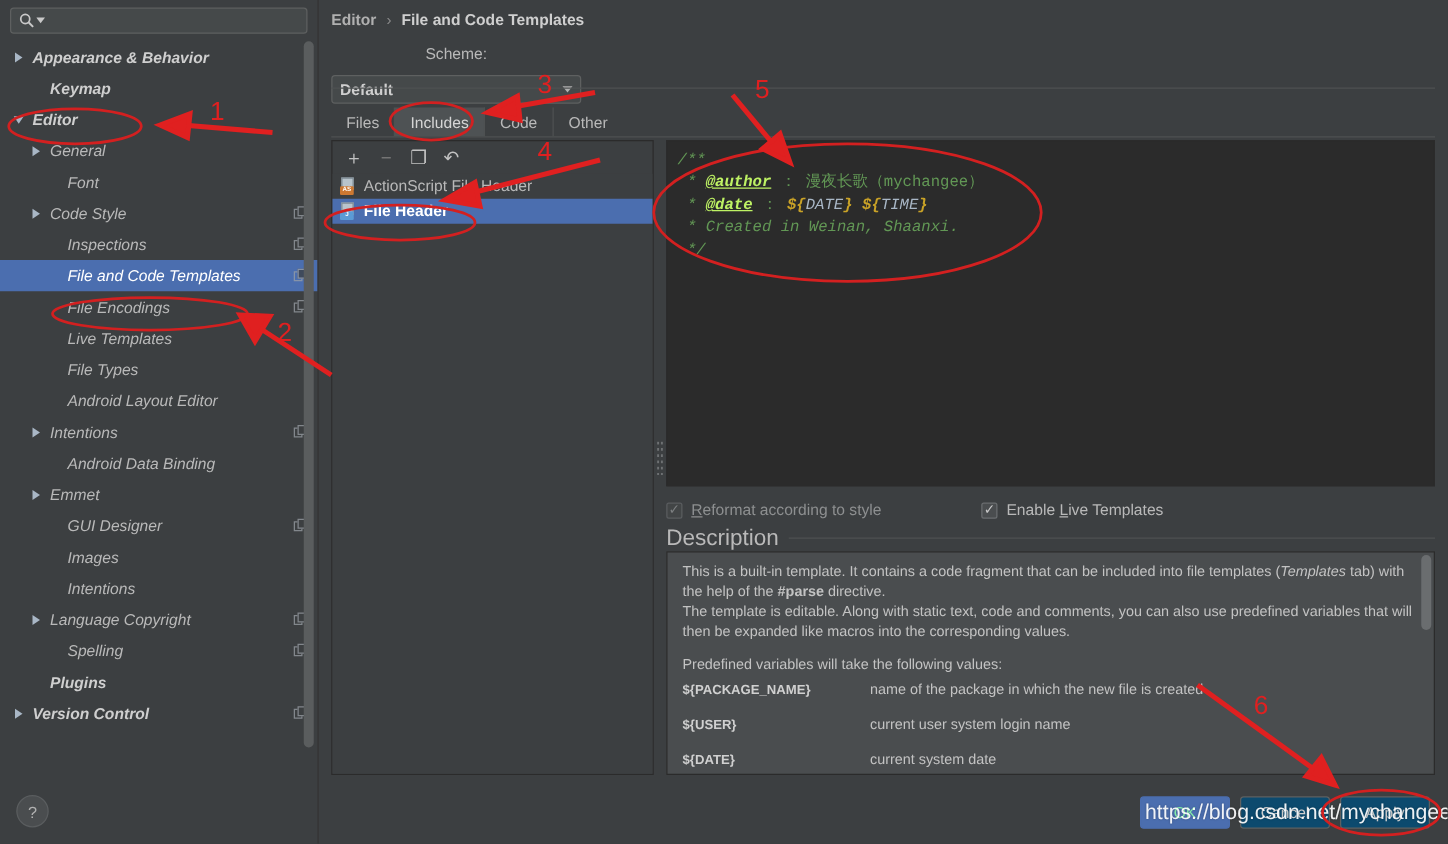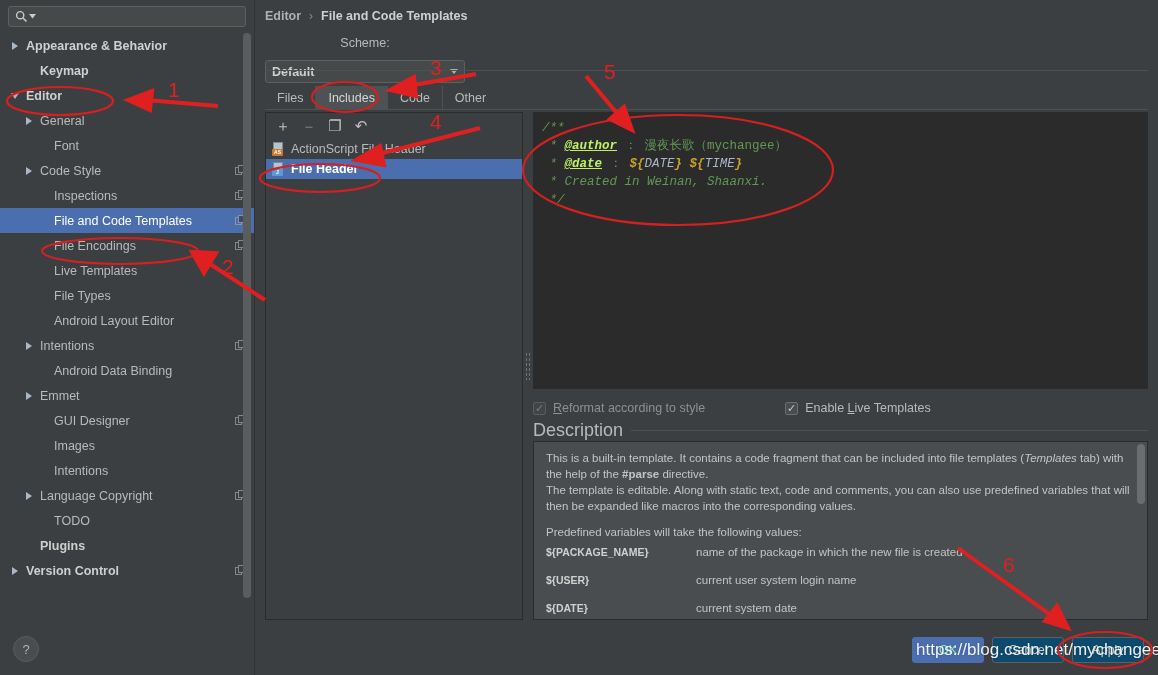--- a/index.html
+++ b/index.html
@@ -20,21 +20,21 @@
   .search-wrap{padding:6px 8px 4px 8px;}
   .search-box{
     height:21px;background:#45494a;border:1px solid #5e6060;border-radius:3px;
     display:flex;align-items:center;padding:0 6px;box-sizing:border-box;
   }
   .search-box .mag{display:flex;align-items:center;gap:1px;}
   .search-box input{
     flex:1;background:transparent;border:0;outline:0;color:#bbbbbb;
     font-family:"Liberation Sans",sans-serif;font-size:12px;padding-left:4px;
   }
-  .tree{position:absolute;top:33px;left:0;right:0;bottom:50px;overflow:hidden;}
+  .tree{position:absolute;top:33px;left:0;right:0;bottom:50px;overflow:hidden;font-style:italic;}
   .tree-item{
     height:25px;display:flex;align-items:center;box-sizing:border-box;
     padding-right:8px;position:relative;white-space:nowrap;
   }
   .tree-item.sel{background:#4b6eaf;}
   .tree-item .tw{width:14px;display:flex;justify-content:center;align-items:center;flex:0 0 14px;}
   .tri{width:0;height:0;border-style:solid;}
   .tri.right{border-width:4px 0 4px 6px;border-color:transparent transparent transparent #a9b7c6;}
   .tri.down{border-width:6px 4px 0 4px;border-color:#a9b7c6 transparent transparent transparent;}
   .tree-label{font-size:12.5px;color:#b9b9b9;}
@@ -310,21 +310,22 @@
           <div style="width: 22px; flex: 0 0 22px;"></div>
           <div class="tw">
             <span class="tri right"></span>
           </div>
           <span class="tree-label" style="margin-left: 4px;">Language Copyright</span>
           <span class="copy-ico"></span>
         </div>
         <div class="tree-item">
           <div style="width: 36px; flex: 0 0 36px;"></div>
           <div class="tw"></div>
-          <span class="tree-label" style="margin-left: 4px;">TODO</span>
+          <span class="tree-label" style="margin-left: 4px;">Spelling</span>
+          <span class="copy-ico"></span>
         </div>
         <div class="tree-item">
           <div style="width: 22px; flex: 0 0 22px;"></div>
           <div class="tw"></div>
           <span class="tree-label bold" style="margin-left: 4px;">Plugins</span>
         </div>
         <div class="tree-item">
           <div style="width: 8px; flex: 0 0 8px;"></div>
           <div class="tw">
             <span class="tri right"></span>

